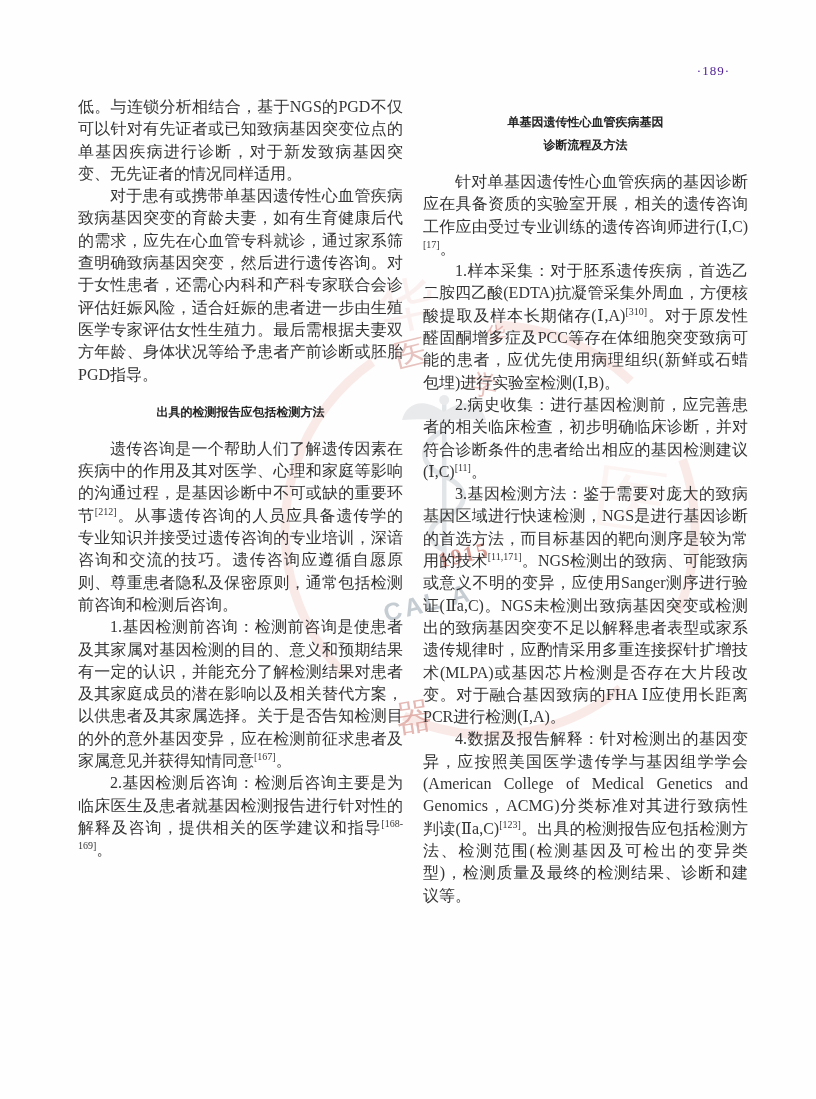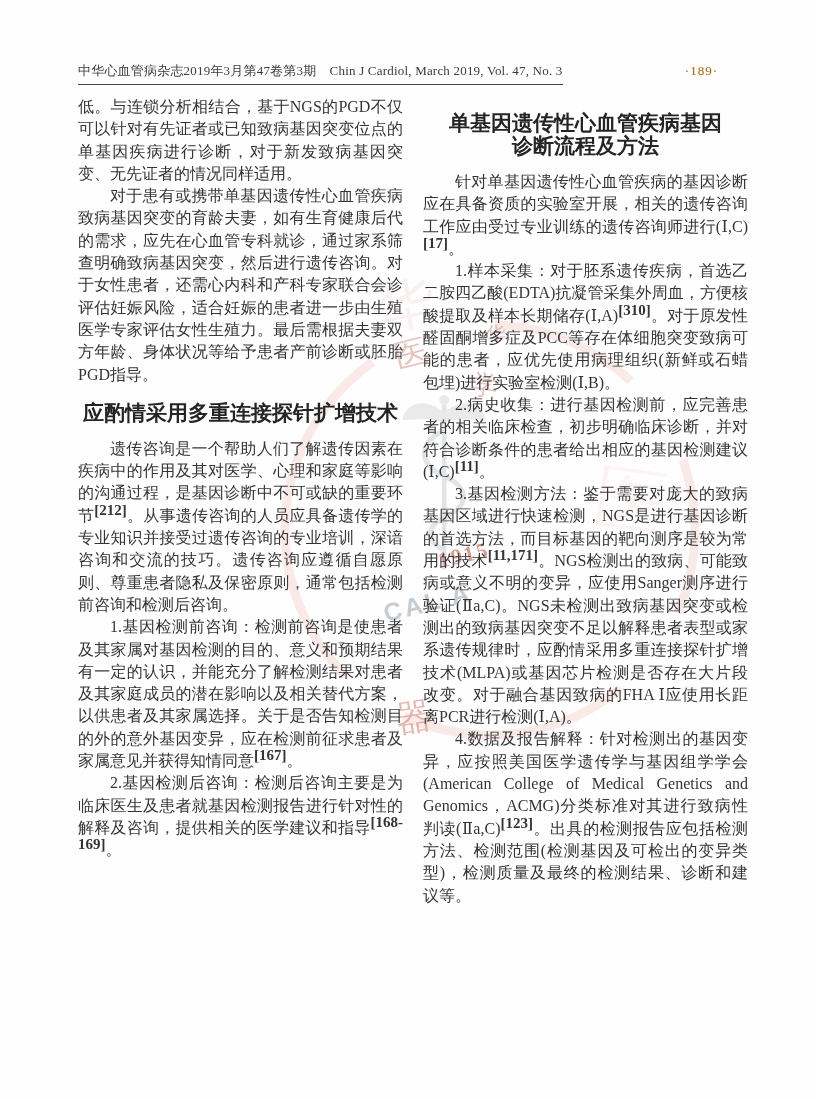--- a/index.html
+++ b/index.html
@@ -18,44 +18,44 @@
     font-size:13px;color:#3c3c3c;letter-spacing:.2px;
     z-index:2;
   }
   .journal-line{
     display:inline-block;
     border-bottom:1.6px solid #474747;
     padding-bottom:4px;
     white-space:nowrap;
   }
   .page-number{
-    position:absolute;right:28px;top:1px;
-    font-size:13px;color:#a16207;letter-spacing:1px;
+    position:absolute;right:16px;top:1px;
+    font-size:13px;color:#4c1d95;letter-spacing:1px;
   }
   
   .columns{
     position:absolute;top:96px;left:78px;
     display:flex;gap:20px;z-index:1;
   }
   .col{
     width:325px;
     font-size:16px;line-height:22.3px;
     text-align:justify;
     color:#343434;
   }
   .para{margin:0;}
   .para.indent{text-indent:2em;}
   sup{
-    font-size:15px;line-height:0;vertical-align:super;
-    letter-spacing:0;color:#343434;font-weight:bold;
+    font-size:10px;line-height:0;vertical-align:super;
+    letter-spacing:0;color:#343434;
   }
   .sec-heading{
     font-family:"Liberation Sans","DejaVu Sans",sans-serif;
     font-weight:700;
-    font-size:21px;line-height:23px;
+    font-size:12px;line-height:23px;
     text-align:center;color:#242424;
     margin:15px 0 14px 0;
   }
   
   .watermark{
     position:absolute;inset:0;z-index:0;
     pointer-events:none;
   }
 </style>
 </head>
@@ -85,29 +85,28 @@
 
       <text x="440" y="568" font-size="22" font-weight="bold" fill="#c97d73" opacity="0.75" letter-spacing="2" transform="rotate(-13 440 568)" font-family="Liberation Serif, DejaVu Serif, serif">1915</text>
 
       <text x="386" y="622" font-size="25" font-weight="bold" fill="#b7c1c9" opacity="0.8" letter-spacing="3" transform="rotate(-14 386 622)" font-family="Liberation Sans, DejaVu Sans, sans-serif">CAL A</text>
 
       <text x="398" y="732" font-size="36" fill="#cf7f76" opacity="0.55" transform="rotate(-9 398 732)" font-family="Liberation Serif, DejaVu Serif, serif">器</text>
     </svg>
   </div>
 
   <div class="header">
-    <span class="journal-line">中华心血管病杂志2019年3月第47卷第3期　Chin J Cardiol, March 2019, Vol. 47, No. 3</span>
     <span class="page-number">·189·</span>
   </div>
 
   <div class="columns">
     <div class="col" id="col-left">
         <p class="para">低。与连锁分析相结合，基于NGS的PGD不仅可以针对有先证者或已知致病基因突变位点的单基因疾病进行诊断，对于新发致病基因突变、无先证者的情况同样适用。</p>
         <p class="para indent">对于患有或携带单基因遗传性心血管疾病致病基因突变的育龄夫妻，如有生育健康后代的需求，应先在心血管专科就诊，通过家系筛查明确致病基因突变，然后进行遗传咨询。对于女性患者，还需心内科和产科专家联合会诊评估妊娠风险，适合妊娠的患者进一步由生殖医学专家评估女性生殖力。最后需根据夫妻双方年龄、身体状况等给予患者产前诊断或胚胎PGD指导。</p>
-        <div class="sec-heading">应酌情采用多重连接探针扩增技术</div>
+        <div class="sec-heading">出具的检测报告应包括检测方法</div>
         <p class="para indent">遗传咨询是一个帮助人们了解遗传因素在疾病中的作用及其对医学、心理和家庭等影响的沟通过程，是基因诊断中不可或缺的重要环节<sup>[212]</sup>。从事遗传咨询的人员应具备遗传学的专业知识并接受过遗传咨询的专业培训，深谙咨询和交流的技巧。遗传咨询应遵循自愿原则、尊重患者隐私及保密原则，通常包括检测前咨询和检测后咨询。</p>
         <p class="para indent">1.基因检测前咨询：检测前咨询是使患者及其家属对基因检测的目的、意义和预期结果有一定的认识，并能充分了解检测结果对患者及其家庭成员的潜在影响以及相关替代方案，以供患者及其家属选择。关于是否告知检测目的外的意外基因变异，应在检测前征求患者及家属意见并获得知情同意<sup>[167]</sup>。</p>
         <p class="para indent">2.基因检测后咨询：检测后咨询主要是为临床医生及患者就基因检测报告进行针对性的解释及咨询，提供相关的医学建议和指导<sup>[168-169]</sup>。</p>
       </div>
     <div class="col" id="col-right">
         <div class="sec-heading">单基因遗传性心血管疾病基因<br>诊断流程及方法</div>
         <p class="para indent">针对单基因遗传性心血管疾病的基因诊断应在具备资质的实验室开展，相关的遗传咨询工作应由受过专业训练的遗传咨询师进行(Ⅰ,C)<sup>[17]</sup>。</p>
         <p class="para indent">1.样本采集：对于胚系遗传疾病，首选乙二胺四乙酸(EDTA)抗凝管采集外周血，方便核酸提取及样本长期储存(Ⅰ,A)<sup>[310]</sup>。对于原发性醛固酮增多症及PCC等存在体细胞突变致病可能的患者，应优先使用病理组织(新鲜或石蜡包埋)进行实验室检测(Ⅰ,B)。</p>
         <p class="para indent">2.病史收集：进行基因检测前，应完善患者的相关临床检查，初步明确临床诊断，并对符合诊断条件的患者给出相应的基因检测建议(Ⅰ,C)<sup>[11]</sup>。</p>
         <p class="para indent">3.基因检测方法：鉴于需要对庞大的致病基因区域进行快速检测，NGS是进行基因诊断的首选方法，而目标基因的靶向测序是较为常用的技术<sup>[11,171]</sup>。NGS检测出的致病、可能致病或意义不明的变异，应使用Sanger测序进行验证(Ⅱa,C)。NGS未检测出致病基因突变或检测出的致病基因突变不足以解释患者表型或家系遗传规律时，应酌情采用多重连接探针扩增技术(MLPA)或基因芯片检测是否存在大片段改变。对于融合基因致病的FHA Ⅰ应使用长距离PCR进行检测(Ⅰ,A)。</p>

